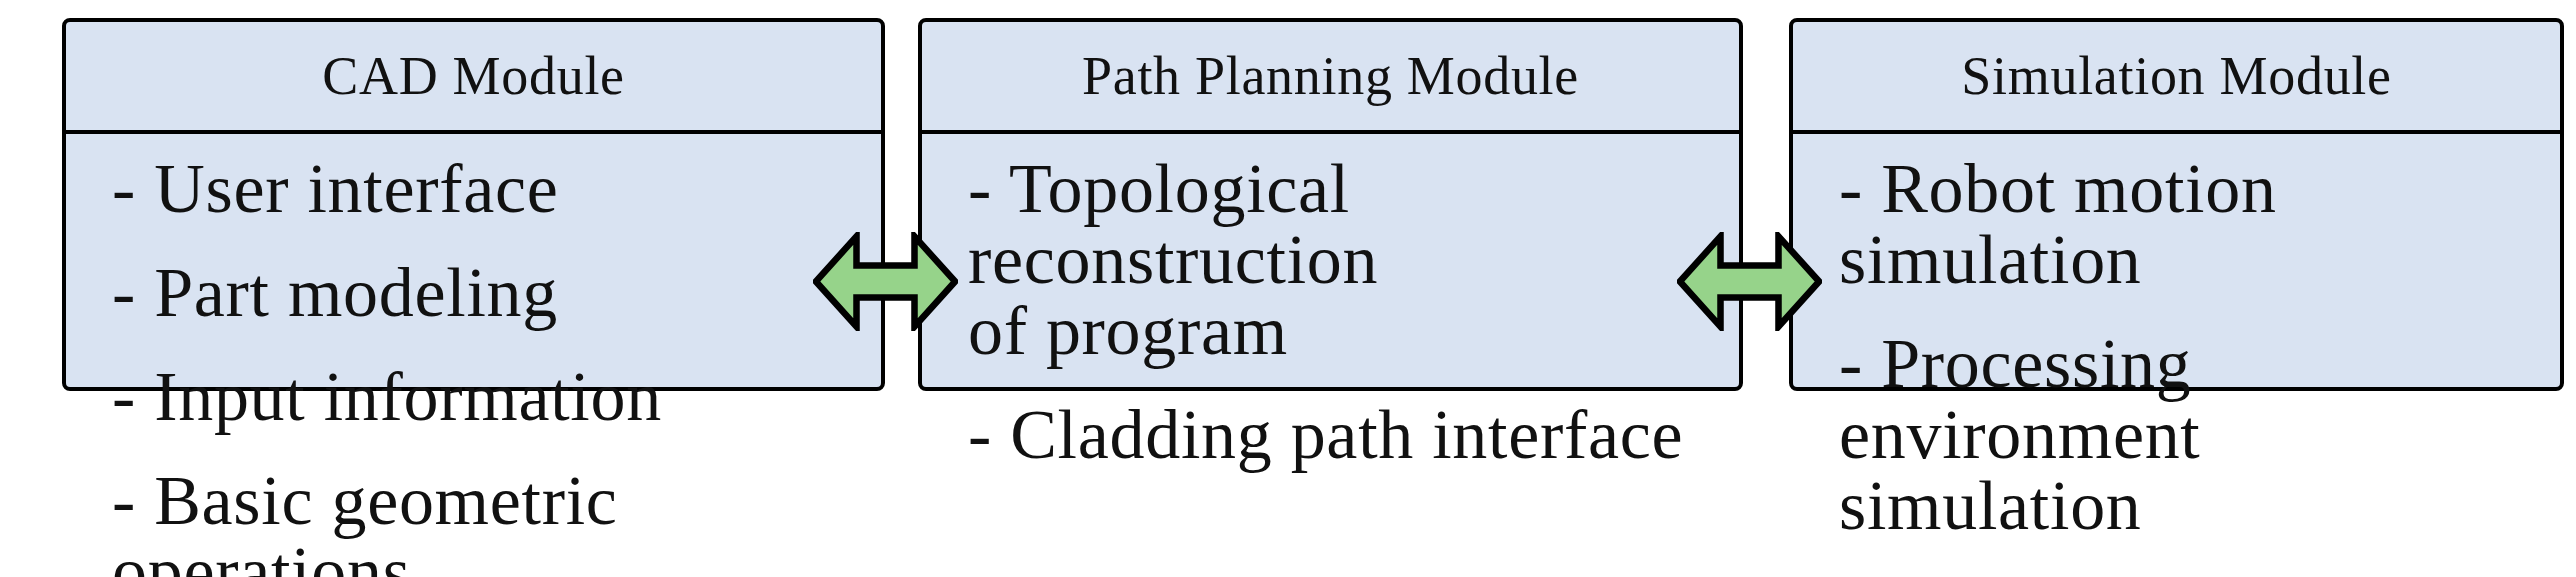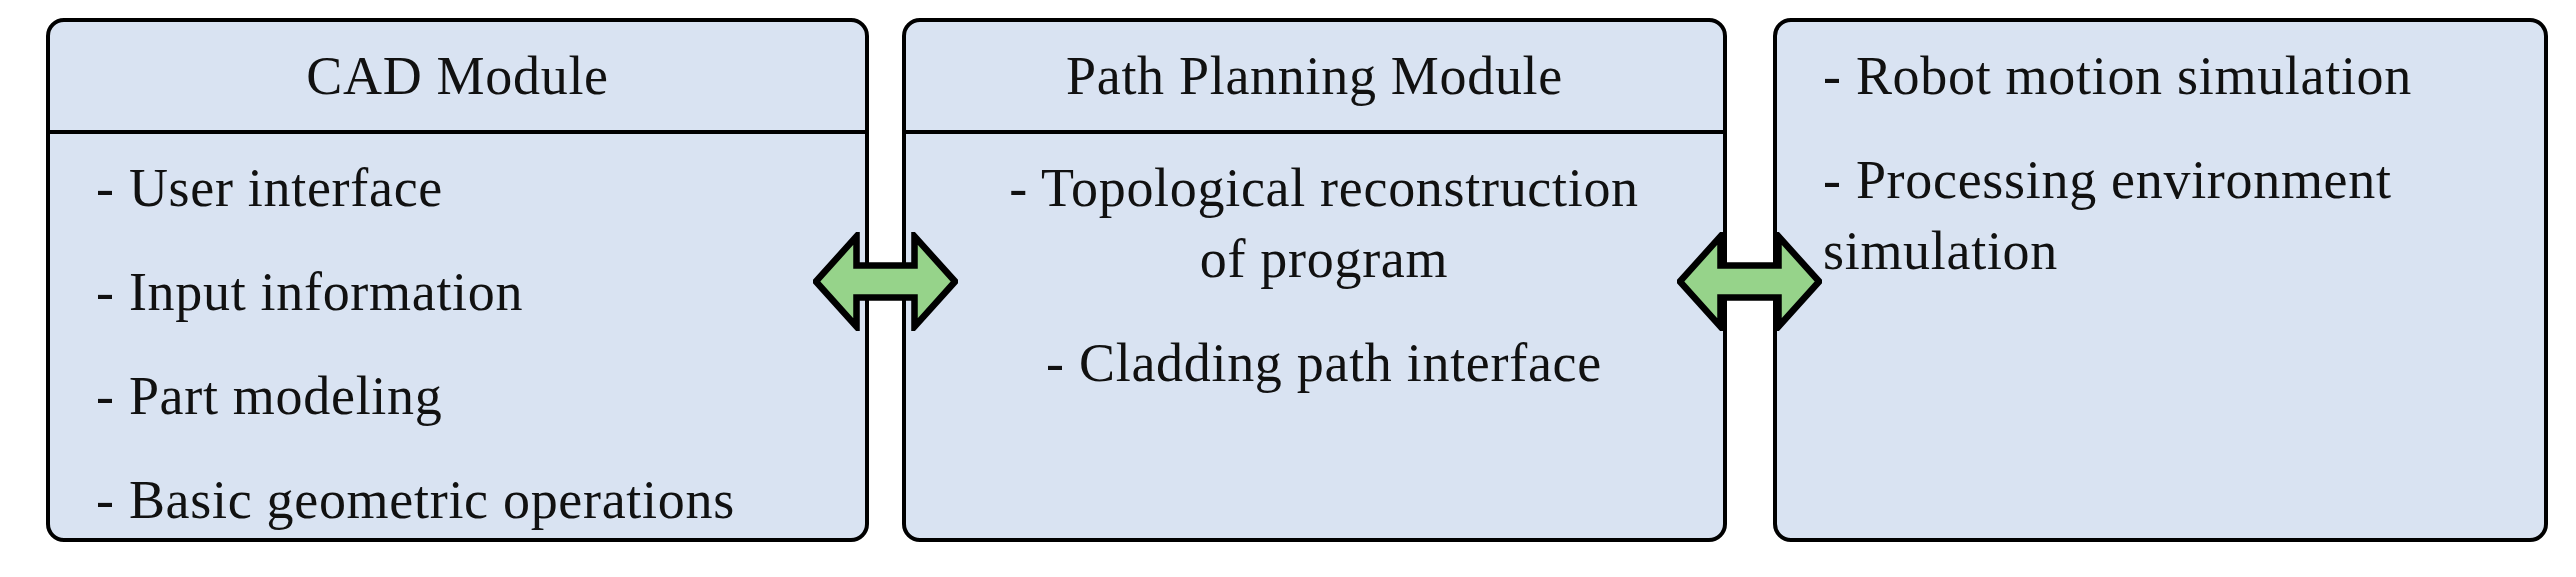--- a/index.html
+++ b/index.html
@@ -12,28 +12,29 @@
     width: 2576px;
     height: 577px;
     background: #ffffff;
     font-family: "Liberation Serif", "DejaVu Serif", serif;
     color: #111111;
     overflow: hidden;
   }
   .module-box {
     position: absolute;
     top: 18px;
-    height: 524px;
+    height: 373px;
     box-sizing: border-box;
     background: var(--box-fill, #d9e3f2);
     border: 4.5px solid var(--outline, #000000);
-    border-radius: 18px;
+    border-radius: 8px;
+    margin-left: 16px;
   }
   .box-cad  { left: 46px;   width: 823px; }
-  .box-path { left: 902px; width: 825px; text-align: center; }
+  .box-path { left: 902px; width: 825px; }
   .box-sim  { left: 1773px; width: 775px; }
 
   .module-header {
     height: 112px;
     box-sizing: border-box;
     border-bottom: 4.5px solid var(--outline, #000000);
     display: flex;
     align-items: center;
     justify-content: center;
   }
@@ -41,21 +42,21 @@
     margin: 0;
     font-size: 54px;
     font-weight: normal;
     letter-spacing: 0.7px;
     white-space: nowrap;
   }
   .module-items {
     padding: 19.4px 27px 0 46px;
   }
   .module-item {
-    font-size: 54px;
+    font-size: 70px;
     line-height: 71px;
     letter-spacing: 0.7px;
     white-space: pre-line;
     margin: 0 0 33px 0;
   }
   .connector {
     position: absolute;
     top: 232px;
     width: 145px;
     height: 99px;
@@ -69,38 +70,41 @@
 <body>
 
 <div class="canvas">
 
   <section class="module-box box-cad">
     <header class="module-header">
       <h2 class="module-title">CAD Module</h2>
     </header>
     <div class="module-items">
       <div class="module-item">- User interface</div>
+      <div class="module-item">- Part modeling</div>
       <div class="module-item">- Input information</div>
-      <div class="module-item">- Part modeling</div>
       <div class="module-item">- Basic geometric operations</div>
     </div>
   </section>
 
   <section class="module-box box-path">
     <header class="module-header">
       <h2 class="module-title">Path Planning Module</h2>
     </header>
     <div class="module-items">
       <div class="module-item">- Topological reconstruction
 of program</div>
       <div class="module-item">- Cladding path interface</div>
     </div>
   </section>
 
   <section class="module-box box-sim">
+    <header class="module-header">
+      <h2 class="module-title">Simulation Module</h2>
+    </header>
     <div class="module-items">
       <div class="module-item">- Robot motion simulation</div>
       <div class="module-item">- Processing environment
 simulation</div>
     </div>
   </section>
 
   <div class="connector connector-1">
     <svg viewBox="0 0 200 136" preserveAspectRatio="none">
       <polygon points="4,68 60,6 60,46 140,46 140,6 196,68 140,130 140,90 60,90 60,130" stroke="#000000" stroke-width="9" stroke-linejoin="miter" fill="#96d38a"></polygon>

